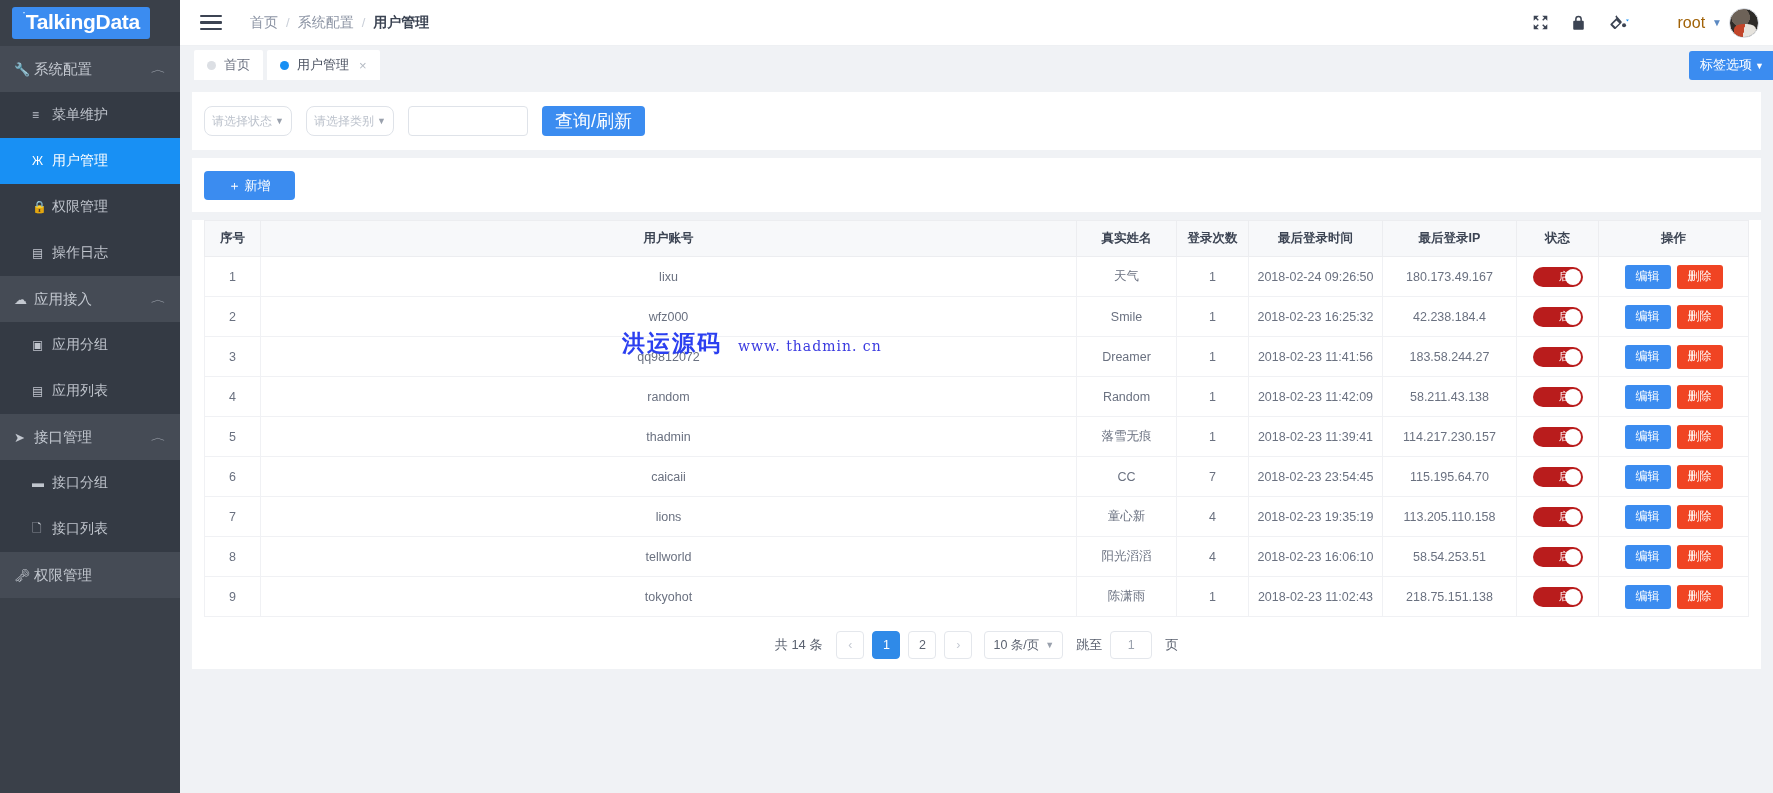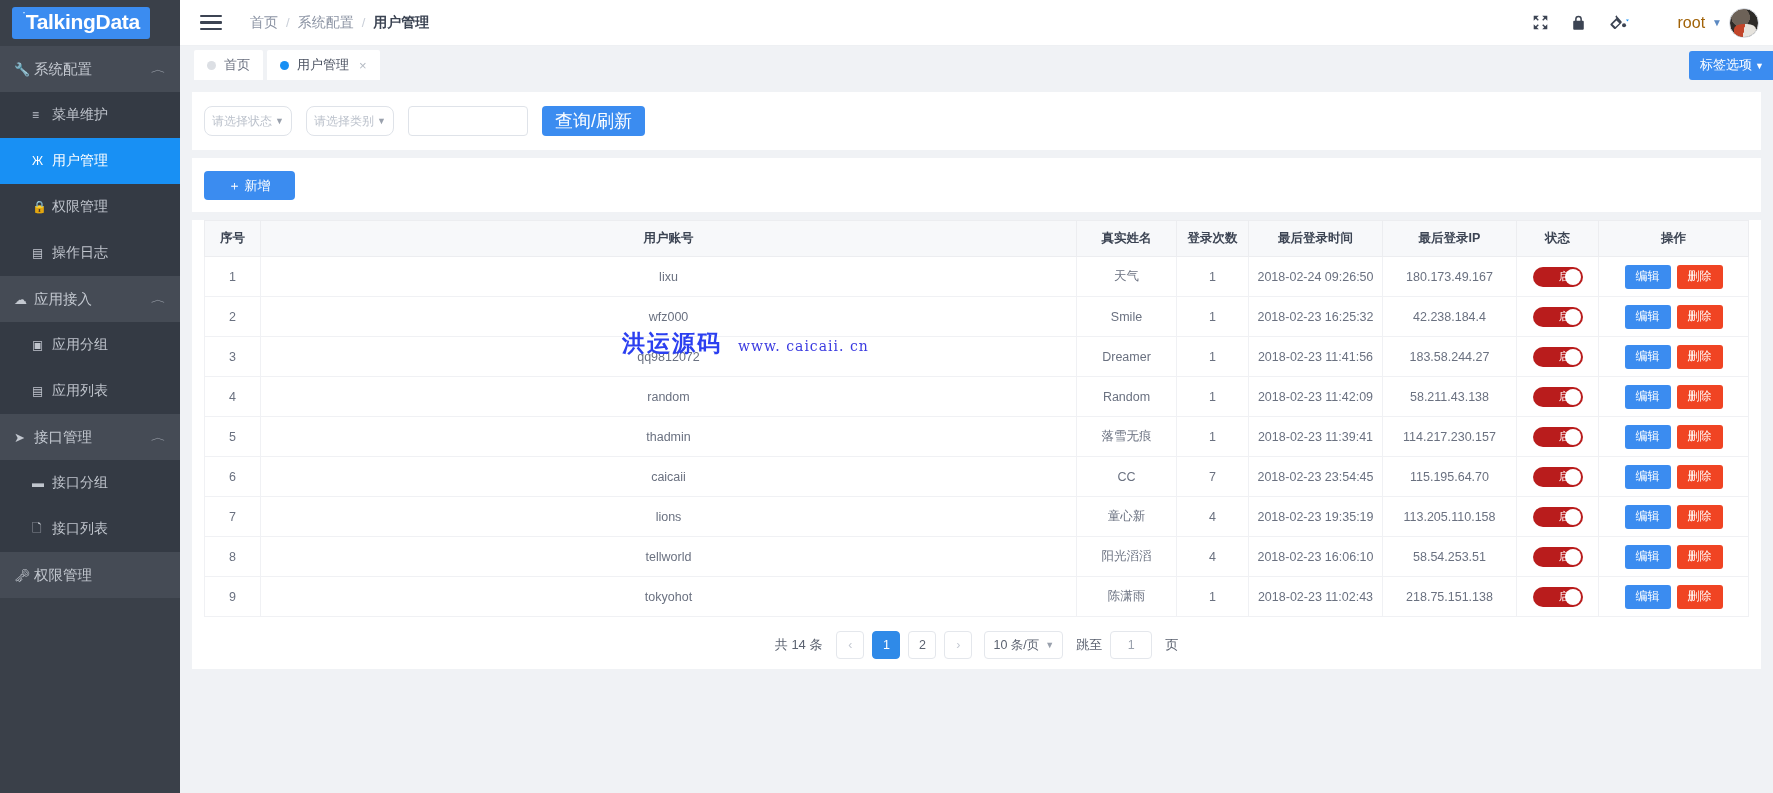--- a/index.html
+++ b/index.html
@@ -533,21 +533,21 @@
                     <button class="btn-edit">编辑</button>
                     <button class="btn-del">删除</button>
                   </span>
                 </td>
               </tr>
             </tbody>
         </table>
 
         <div class="wm">
           <span class="w1">洪运源码</span>
-          <span class="w2">www. caicaii. cn</span>
+          <span class="w2">www. thadmin. cn</span>
         </div>
 
         <div class="pager">
           <span class="pg-total">共 14 条</span>
           <div class="pg-btn arrow">‹</div>
           <div class="pg-btn active">1</div>
           <div class="pg-btn">2</div>
           <div class="pg-btn arrow">›</div>
           <div class="pg-size">
             <span>10 条/页</span>

